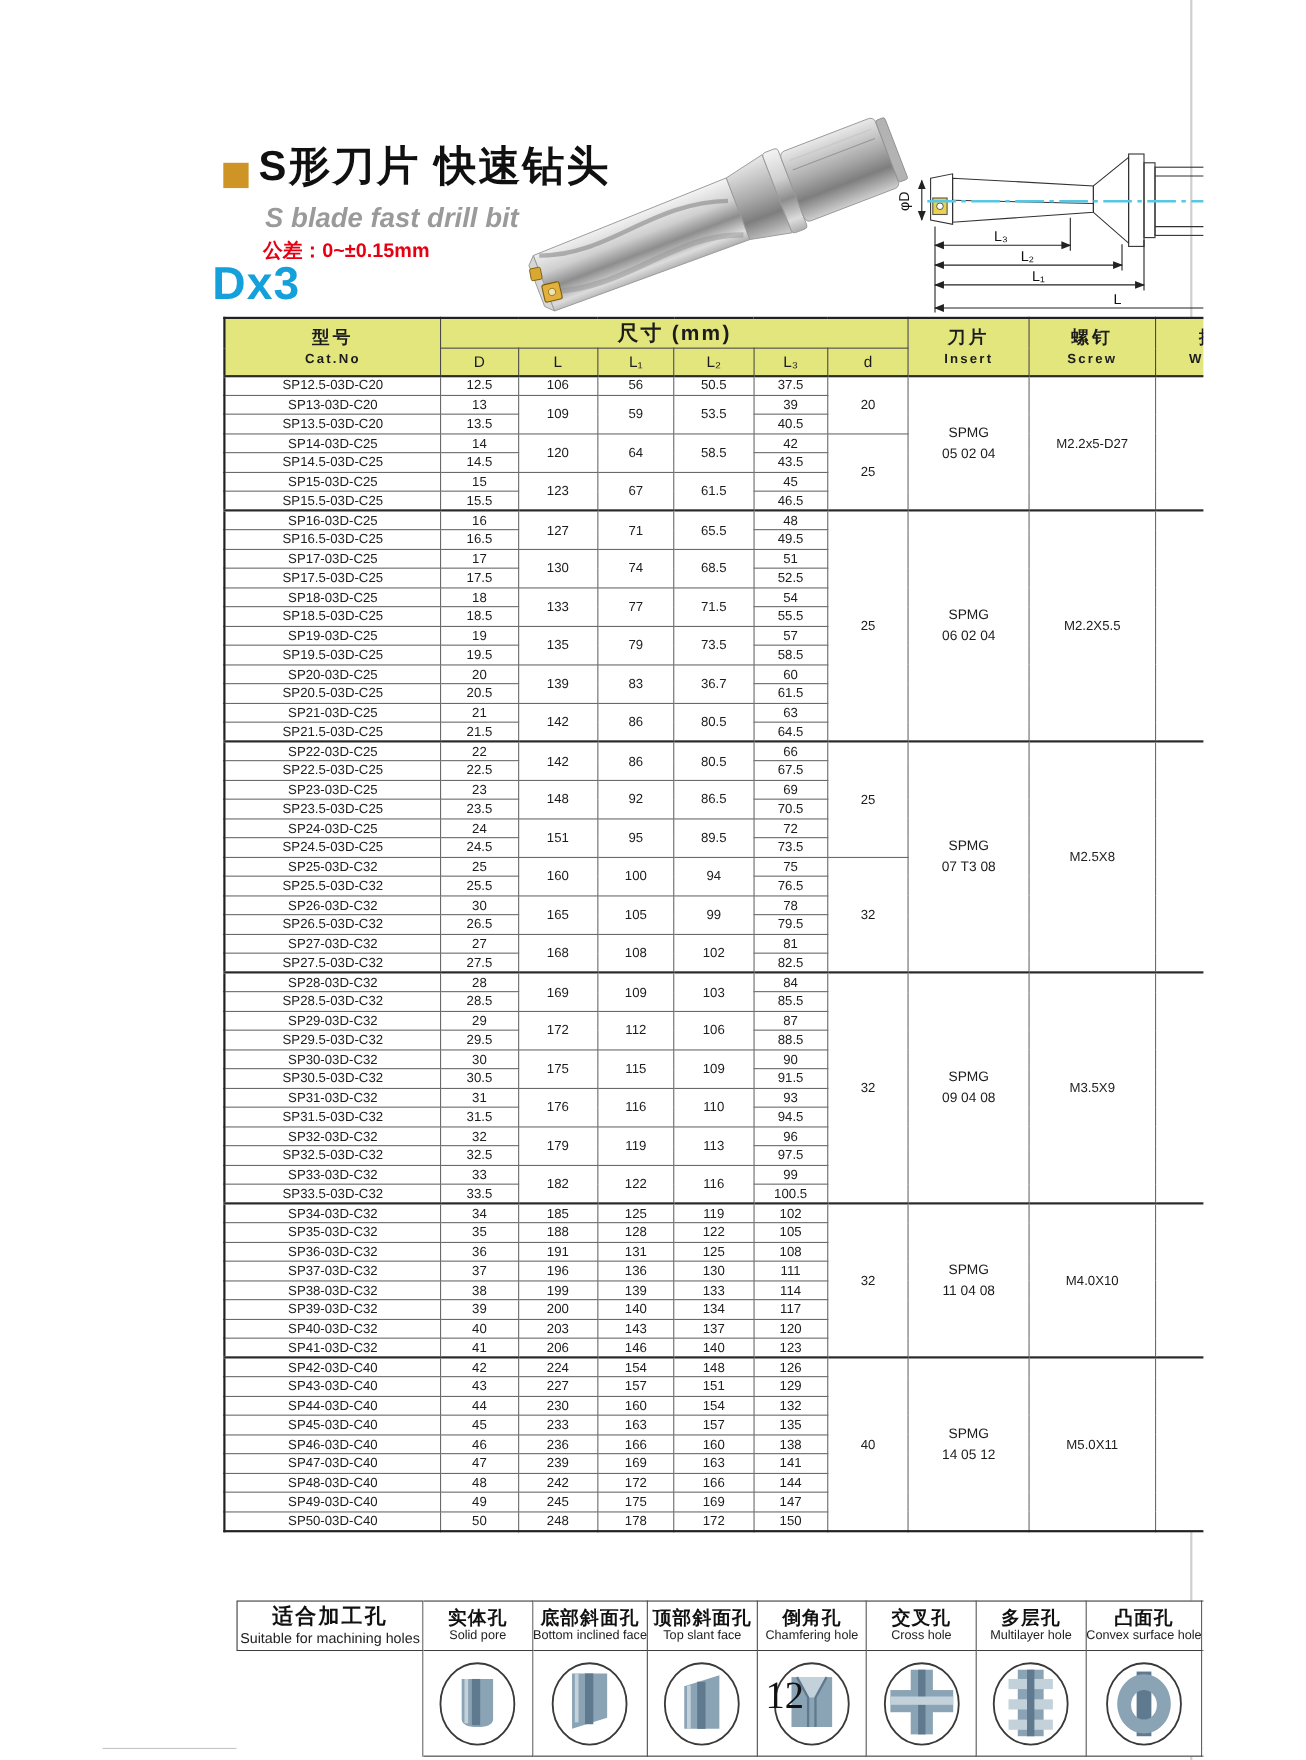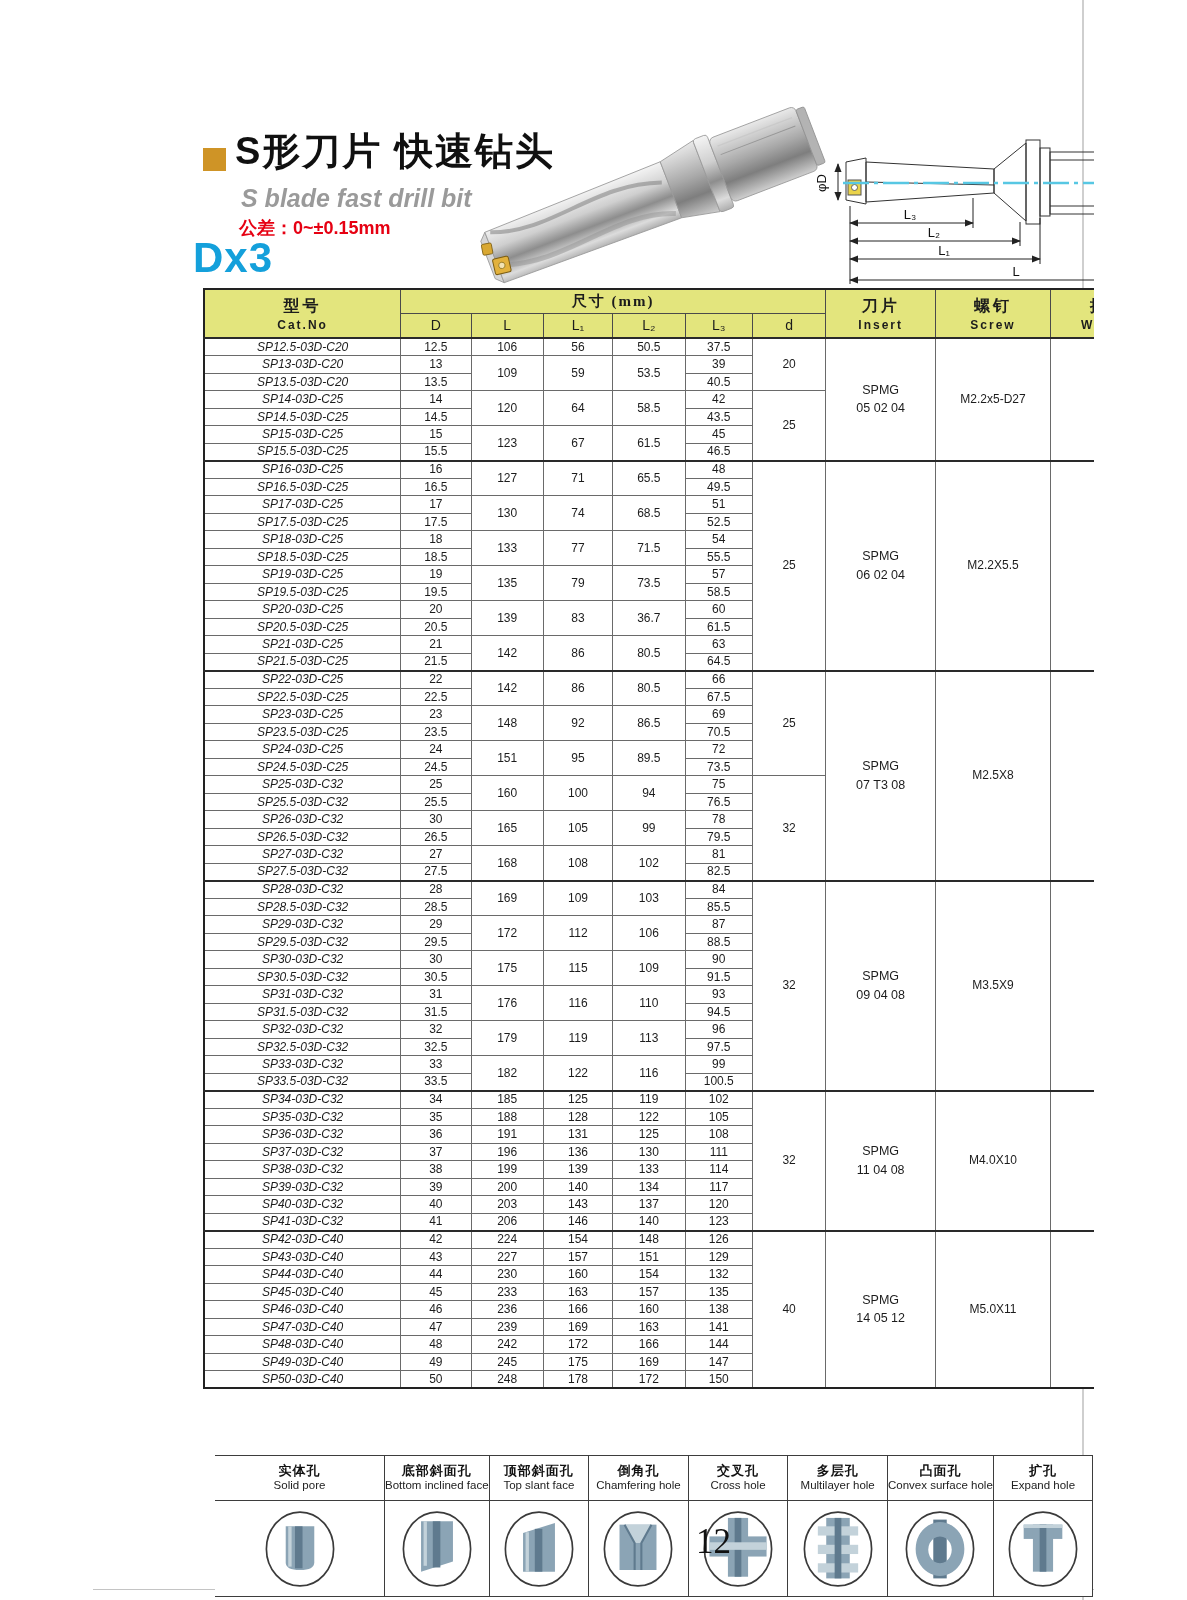--- a/index.html
+++ b/index.html
@@ -25,37 +25,37 @@
   .photo-svg { position:absolute; left:300px; top:98px; }
   .draw-svg  { position:absolute; left:695px; top:122px; }
 
   
   .spec-wrap { position:absolute; left:110px; top:288px; width:966px; }
   table.spec { width:100%; border-collapse:collapse; table-layout:fixed; border:2px solid #222; }
   table.spec th, table.spec td { border:1px solid #6a6a6a; text-align:center; vertical-align:middle; color:#1c1c1c; }
   table.spec thead th { background:var(--header-bg,#e3e57d); border-color:#4a4a4a; }
   th.h-cn { font-size:16px; font-weight:600; letter-spacing:3px; }
   .h-cn .en { display:block; font-size:12px; font-weight:700; letter-spacing:2px; margin-top:1px; }
-  th.h-size { font-size:15px; font-weight:600; letter-spacing:2px; height:24px;font-family:Liberation Serif, serif; }
+  th.h-size { font-size:19px; font-weight:600; letter-spacing:2px; height:24px; }
   th.h-dim { font-size:14px; font-weight:400; height:25px; }
   table.spec td { height:17.5px; font-size:12px; line-height:1.04; padding:0; background:#fff; }
   td.g { background:var(--row-alt,#ebebeb); }
   td.merged { background:#fff; }
-  td.cat { font-size:12.5px;font-style:italic; }
+  td.cat { font-size:12.5px; }
   td.insert div { line-height:1.5; font-size:12.5px; }
   tr.group-start td { border-top:2px solid #2a2a2a; }
 
   
   .legend { position:absolute; left:122px; top:1455px; width:978px; display:grid;
             grid-template-columns:170px repeat(8,1fr); grid-template-rows:46px 96px; }
   .lg-cell { border-right:1.5px solid #3d3d3d; border-bottom:1.5px solid #3d3d3d; background:#fff;
              display:flex; flex-direction:column; align-items:center; justify-content:center; }
   .lg-head { border-top:1.5px solid #3d3d3d; }
   .lg-head.first { border-left:1.5px solid #3d3d3d; }
-  .lg-cn { font-size:13px; font-weight:600; color:#111; letter-spacing:1px; line-height:1.2; }
+  .lg-cn { font-size:17px; font-weight:600; color:#111; letter-spacing:1px; line-height:1.2; }
   .lg-en { font-size:11.5px; color:#222; line-height:1.2; white-space:nowrap; }
   .first .lg-cn { font-size:19px; letter-spacing:2px; }
   .first .lg-en { font-size:13px; }
   .lg-body.first { border:none; border-right:1.5px solid #3d3d3d; }
   .page-num { position:absolute; left:603px; top:1522px; font-family:"Liberation Serif","DejaVu Serif",serif;
               font-size:35px; color:#111; z-index:5; }
 </style>
 </head>
 <body>
 
@@ -651,20 +651,24 @@
             <td class="">248</td>
             <td class="">178</td>
             <td class="">172</td>
             <td class="">150</td>
           </tr>
         </tbody>
     </table>
   </div>
 
   <div class="legend" id="legend">
+      <div class="lg-cell lg-head first">
+        <div class="lg-cn">适合加工孔</div>
+        <div class="lg-en">Suitable for machining holes</div>
+      </div>
       <div class="lg-cell lg-head">
         <div class="lg-cn">实体孔</div>
         <div class="lg-en">Solid pore</div>
       </div>
       <div class="lg-cell lg-head">
         <div class="lg-cn">底部斜面孔</div>
         <div class="lg-en">Bottom inclined face</div>
       </div>
       <div class="lg-cell lg-head">
         <div class="lg-cn">顶部斜面孔</div>

